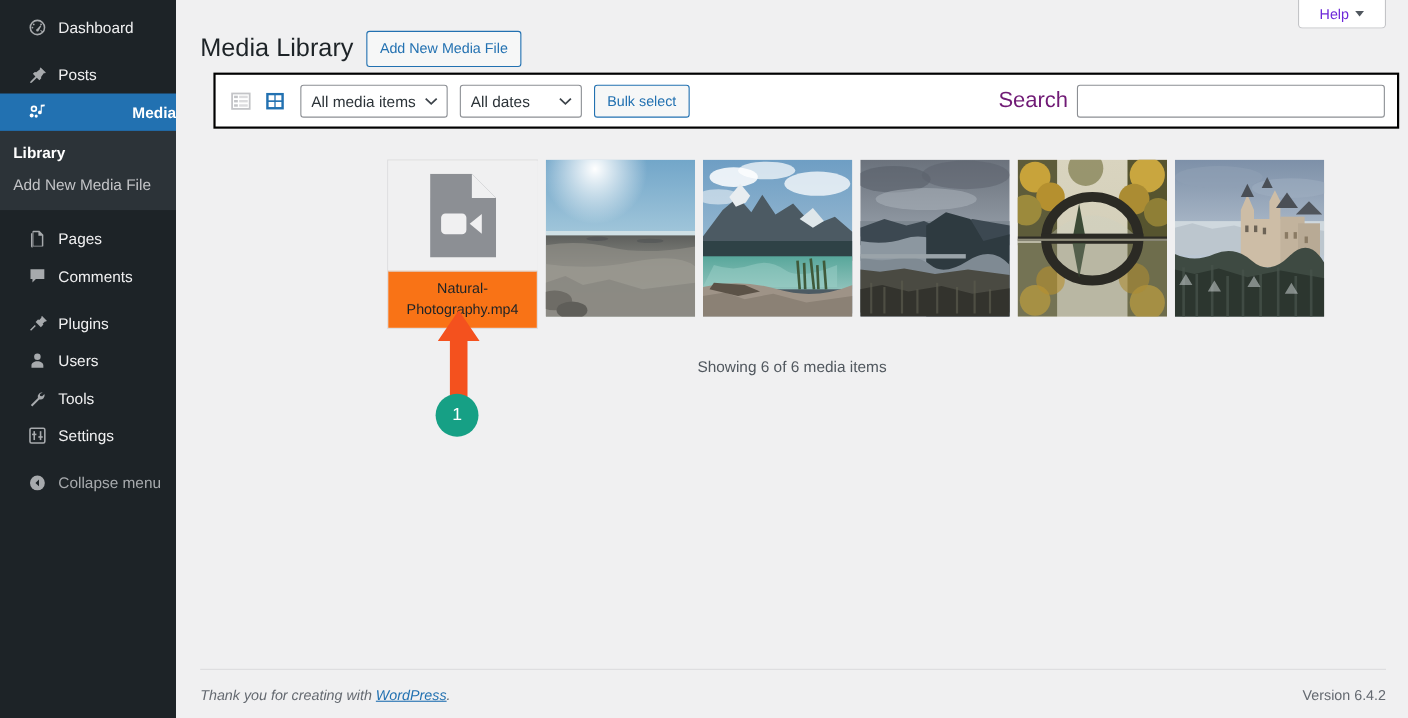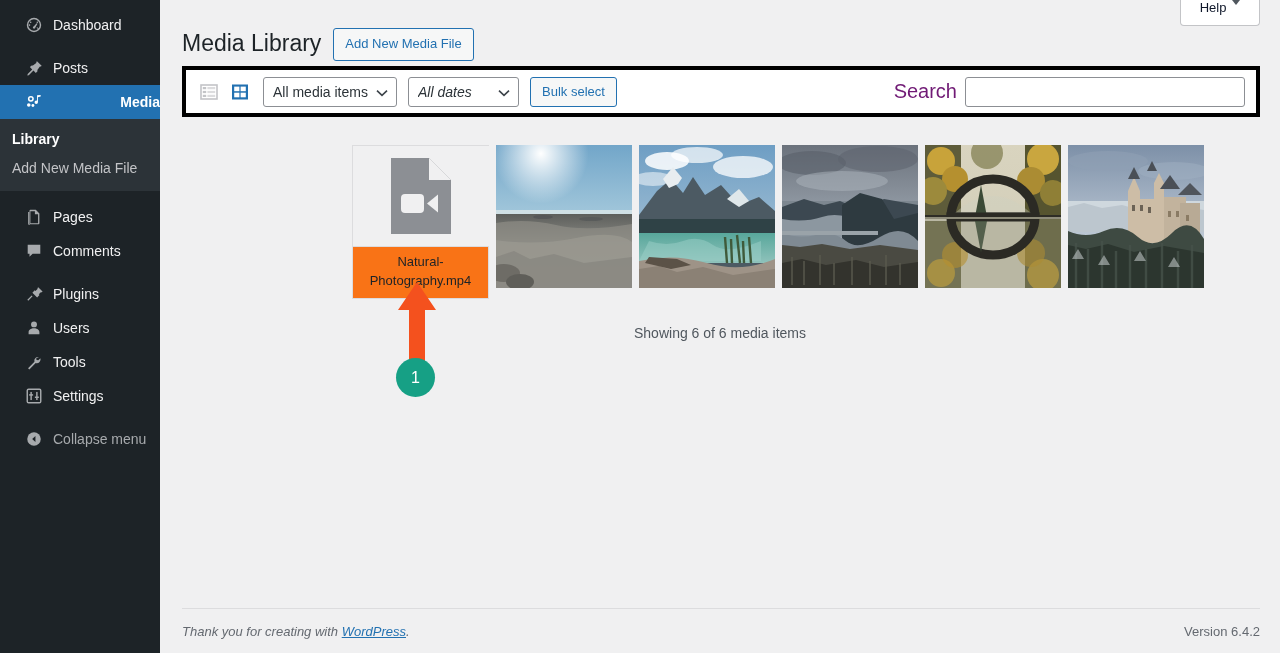--- a/index.html
+++ b/index.html
@@ -82,22 +82,22 @@
     position: absolute; right: 20px; top: 0;
     width: 80px; height: 26px;
   }
   #help-button {
     width: 100%; height: 100%;
     background: #fff;
     border: 1px solid #c3c4c7;
     border-top: none;
     border-radius: 0 0 4px 4px;
     font-size: 13px;
-    color: #0f172a;
-    display: flex; align-items: flex-start; justify-content: center;
+    color: #6d28d9;
+    display: flex; align-items: center; justify-content: center;
     gap: 6px;
     cursor: pointer;
   }
   #help-button .caret {
     width: 0; height: 0;
     border-left: 4px solid transparent;
     border-right: 4px solid transparent;
     border-top: 5px solid #50575e;
   }
 
@@ -118,24 +118,24 @@
     background: #f6f7f7;
     border: 1px solid #2271b1;
     border-radius: 3px;
     padding: 5px 11px 6px 11px;
     cursor: pointer;
     line-height: 1.5;
   }
 
   
   #toolbar {
-    position: absolute; left: 22px; top: 66px;
+    position: absolute; left: 34px; top: 66px;
     width: 1078px; height: 51px;
     background: #fff;
-    border: 4px solid #000000;
+    border: 2px solid #000000;
     display: flex;
     align-items: center;
     padding: 0 11px;
   }
   .view-switch { display: flex; align-items: center; gap: 7px; margin-right: 11px;}
   .view-btn { width: 24px; height: 24px; cursor: pointer; display:flex; align-items:center; justify-content:center;}
 
   .sel-wrap { position: relative; margin-right: 11px; }
   .sel-wrap select {
     appearance: none; -webkit-appearance: none;
@@ -426,21 +426,21 @@
       <div class="sel-wrap">
         <select id="media-filter-select"><option value="All media items">All media items</option><option value="Images">Images</option><option value="Audio">Audio</option><option value="Video">Video</option><option value="Documents">Documents</option><option value="Spreadsheets">Spreadsheets</option><option value="Archives">Archives</option><option value="Unattached">Unattached</option><option value="Mine">Mine</option></select>
         <span class="sel-caret">
           <svg width="12" height="8" viewBox="0 0 12 8">
               <path d="M1 1.6L6 6.4 11 1.6" fill="none" stroke="#3c434a" stroke-width="1.6"></path>
             </svg>
         </span>
       </div>
 
       <div class="sel-wrap">
-        <select id="date-filter-select" style="padding-right:46px;font-style:italic;"><option value="All dates">All dates</option></select>
+        <select id="date-filter-select" style="padding-right:46px;"><option value="All dates">All dates</option></select>
         <span class="sel-caret">
           <svg width="12" height="8" viewBox="0 0 12 8">
               <path d="M1 1.6L6 6.4 11 1.6" fill="none" stroke="#3c434a" stroke-width="1.6"></path>
             </svg>
         </span>
       </div>
 
       <button id="bulk-select-btn">Bulk select</button>
 
       <div id="search-area">

